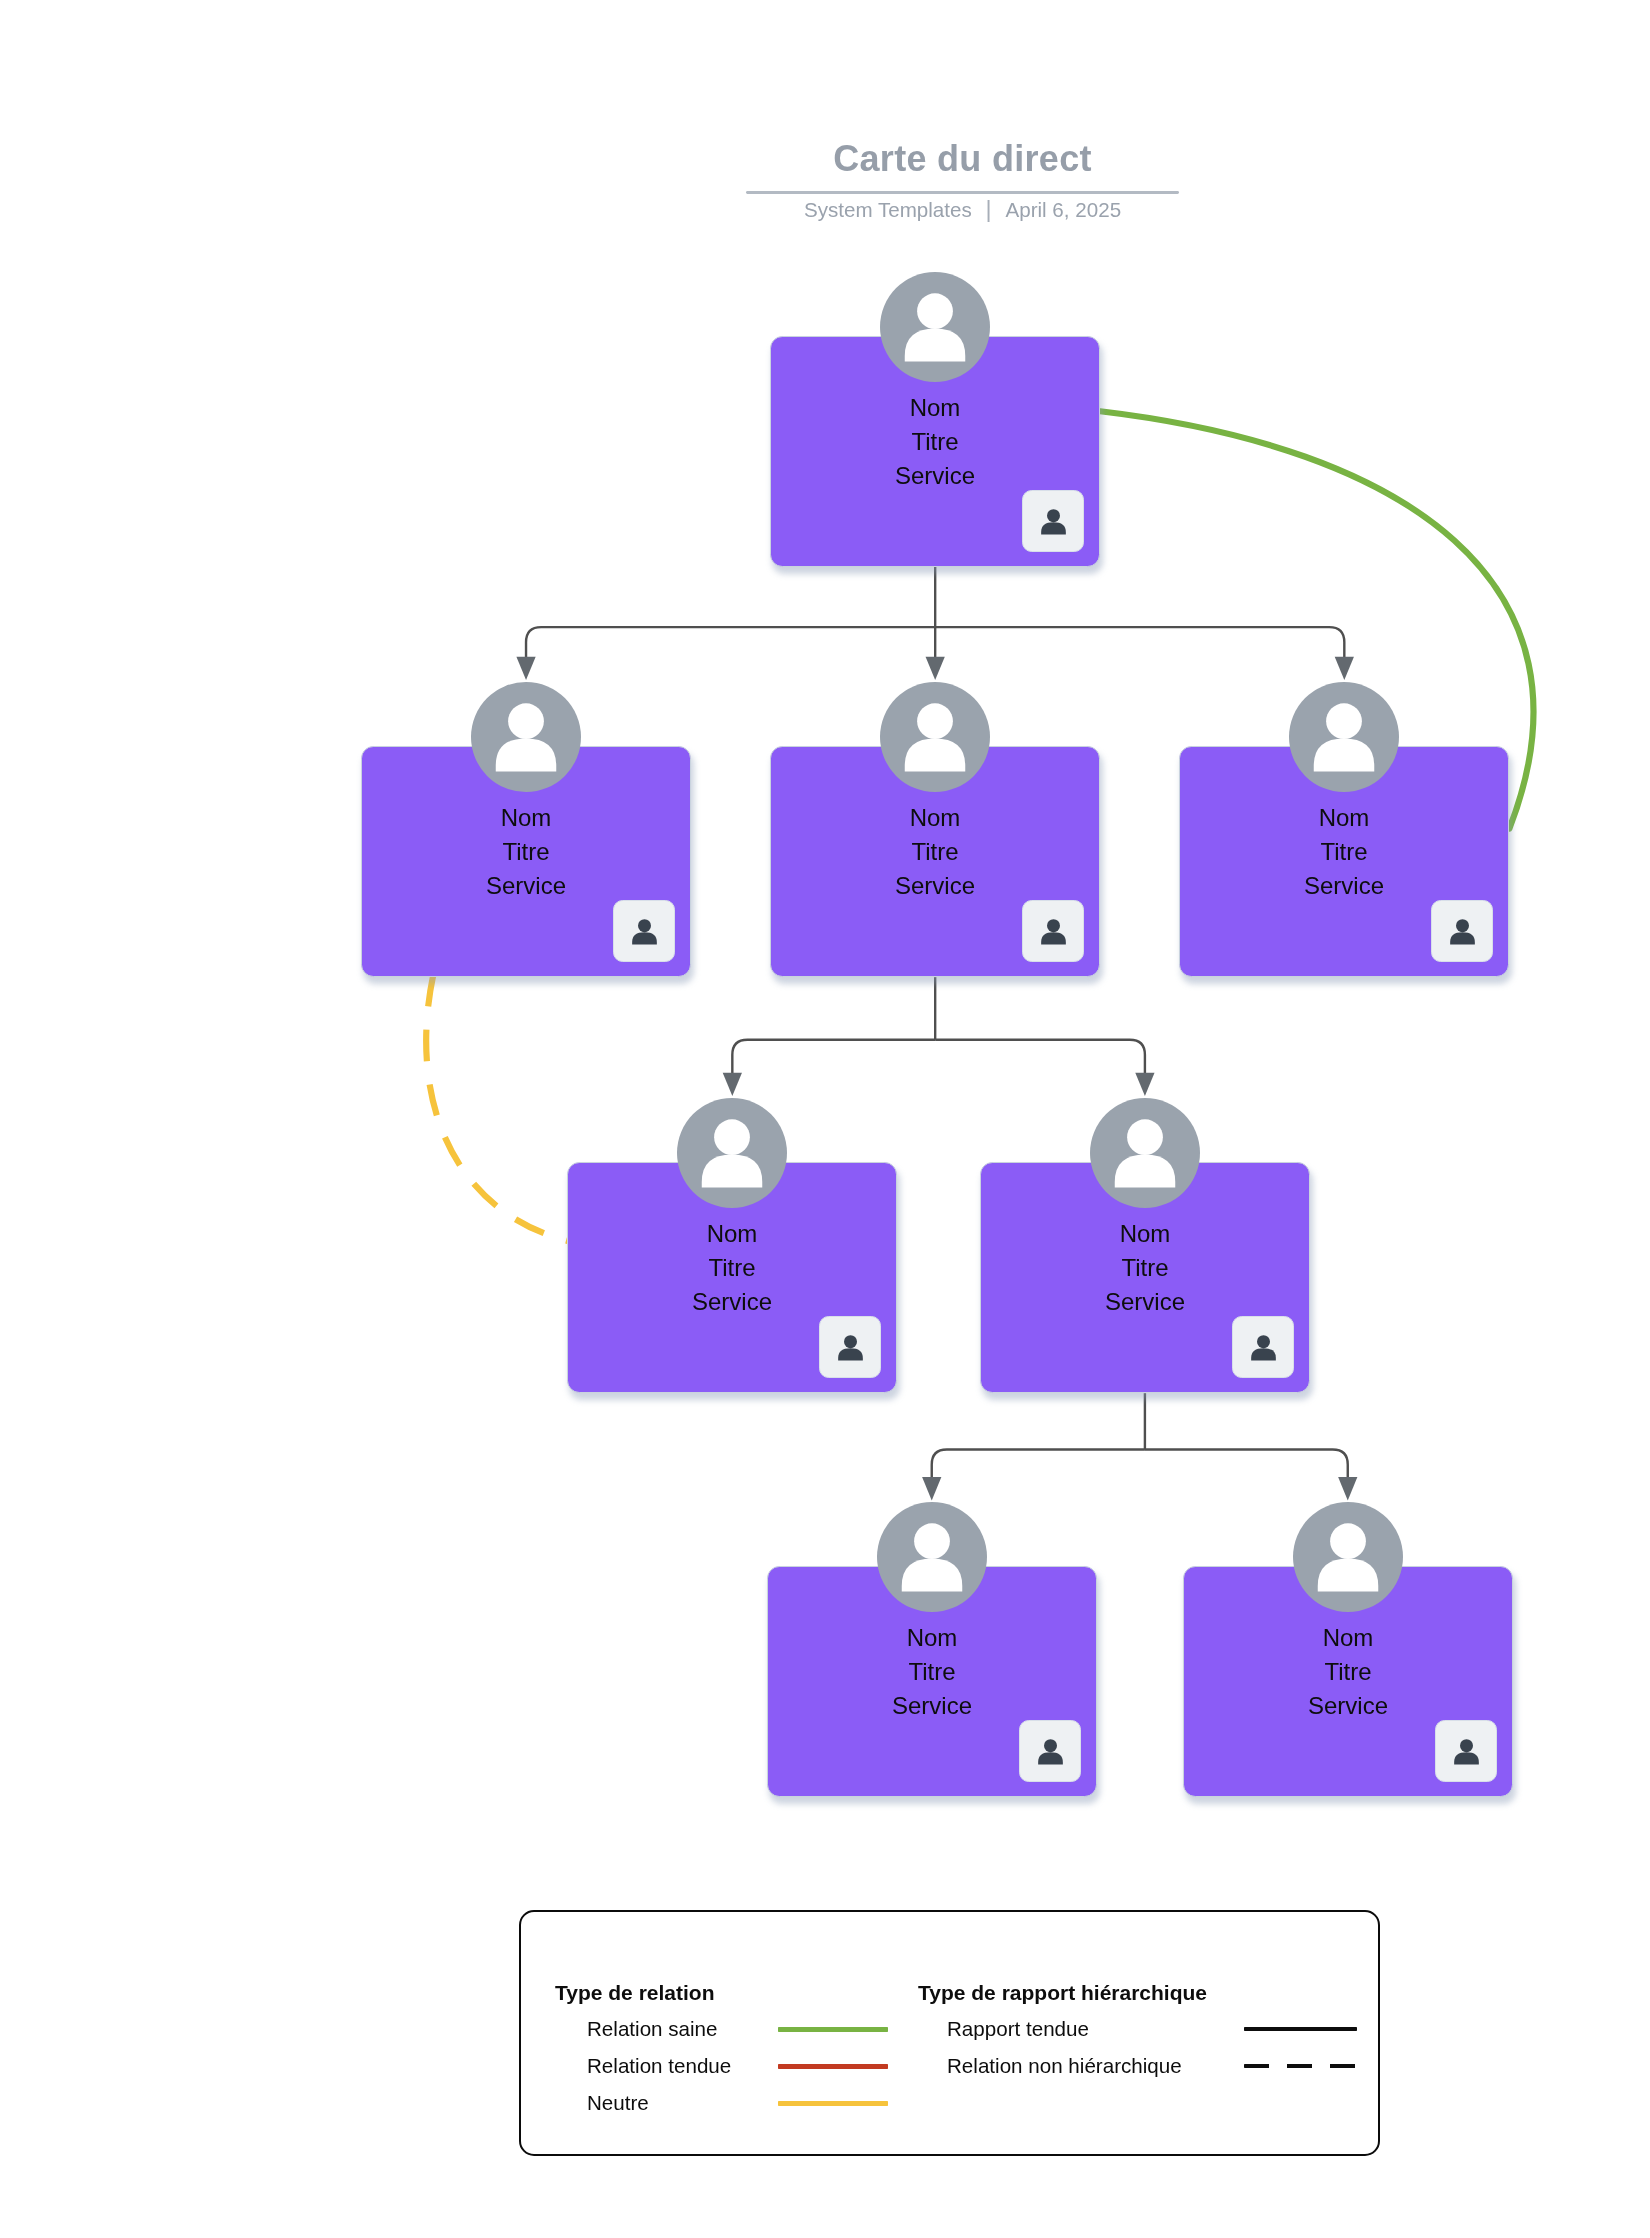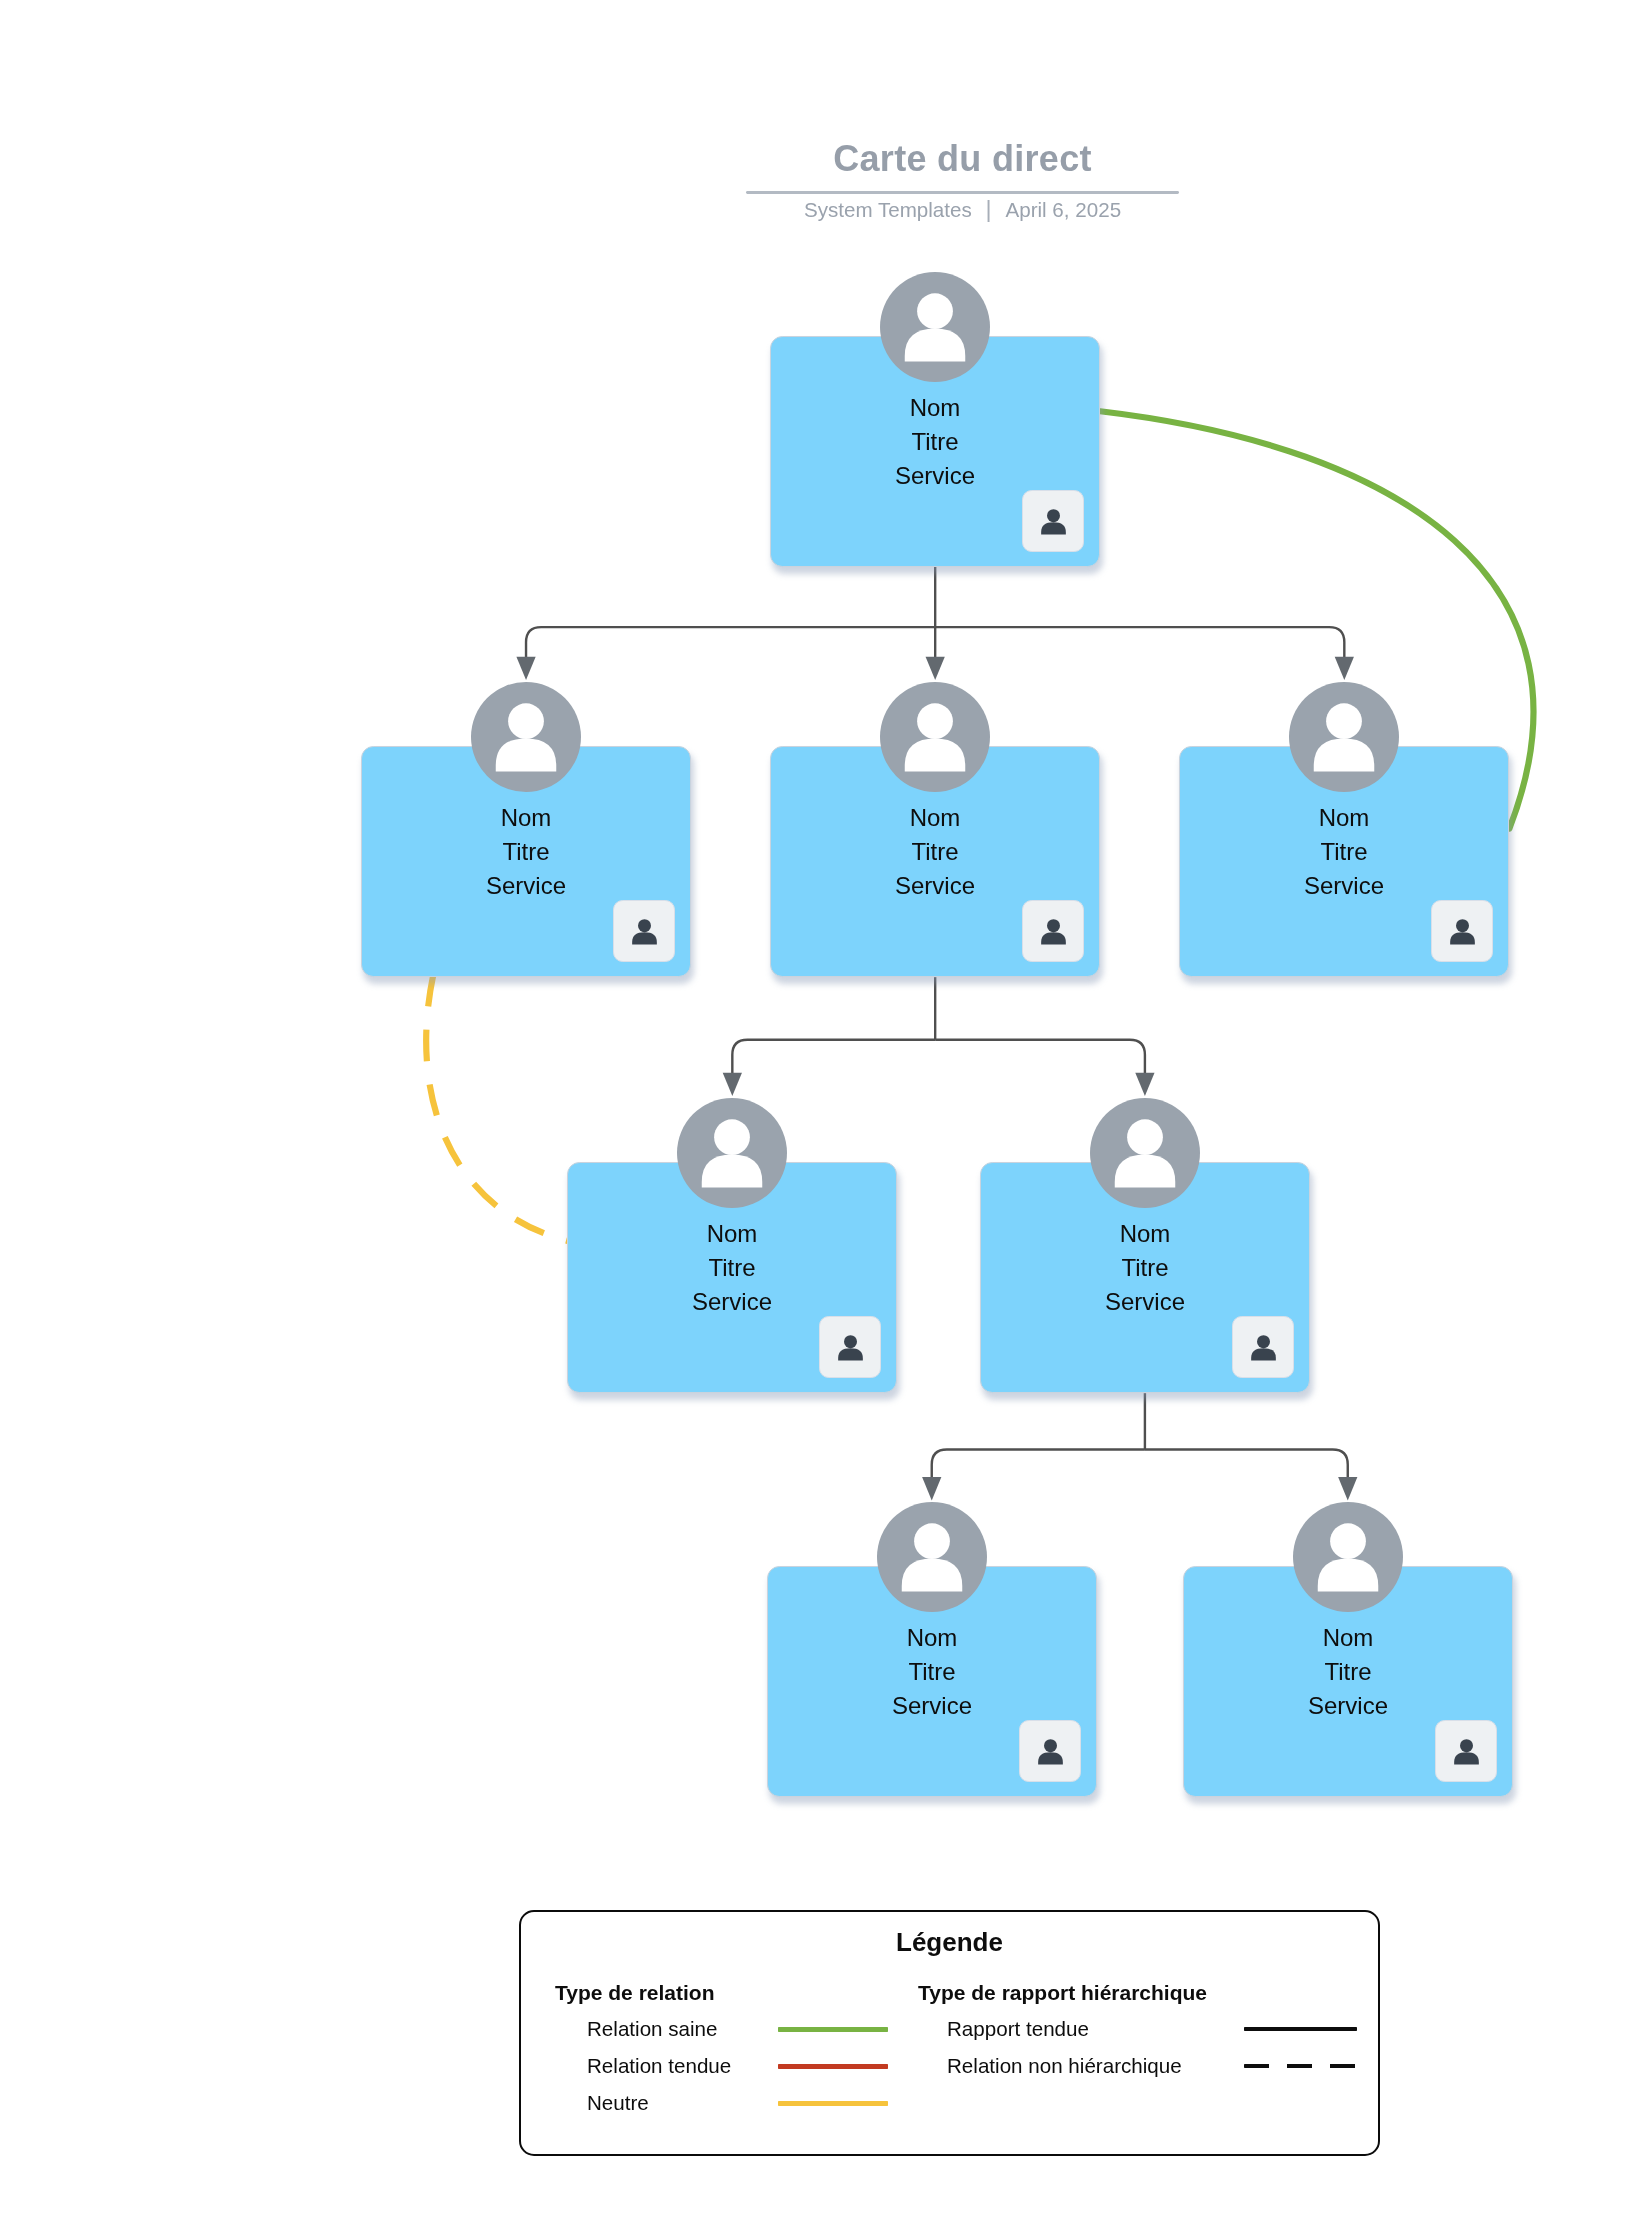--- a/index.html
+++ b/index.html
@@ -11,21 +11,21 @@
   .header{position:absolute;left:746px;top:138px;width:433px;text-align:center;}
   .page-title{font-size:36px;font-weight:700;color:#969ea9;letter-spacing:0.3px;}
   .title-rule{height:3.4px;background:#b3bac3;margin-top:11px;border-radius:1.4px;}
   .subtitle{margin-top:2px;font-size:20.6px;color:#9aa2ad;display:flex;justify-content:center;align-items:center;gap:13.8px;}
   .subtitle .divider{color:#a7aeb8;font-size:23.4px;font-weight:300;}
   
   svg.overlay{position:absolute;left:0;top:0;width:1651px;height:2239px;}
   
   .node{
     position:absolute;width:330px;height:231px;box-sizing:border-box;
-    background:#7dd3fc;border:1.4px solid #c9d3de;border-radius:12.4px;
+    background:#8b5cf6;border:1.4px solid #c9d3de;border-radius:12.4px;
     box-shadow:2.8px 6.2px 6.9px rgba(136,153,182,.42);
   }
   .avatar{position:absolute;left:50%;top:-65px;transform:translateX(-50%);width:110px;height:110px;}
   .node-text{position:absolute;top:54px;left:0;width:100%;text-align:center;
     font-size:24px;line-height:34px;color:#0d0d0d;}
   .badge{
     position:absolute;right:15px;bottom:13.8px;width:62px;height:62px;box-sizing:border-box;
     background:#eef1f3;border:1.4px solid #d8dfe9;border-radius:9.6px;
     display:flex;align-items:center;justify-content:center;
   }
@@ -257,21 +257,20 @@
   </div>
   <div class="badge">
     <svg viewBox="0 0 60 60" width="39" height="39">
         <circle cx="30" cy="21" r="10" fill="#39434e"></circle>
         <path d="M11 50 V46 Q11 31 30 31 Q49 31 49 46 V50 Z" fill="#39434e"></path>
       </svg>
   </div>
 </div>
 
 <div class="legend">
-  <div class="lg-title">Légende</div>
 
   <div class="lg-heading left">Type de relation</div>
   <span class="lg-label" style="left:66px;top:105px;">Relation saine</span>
   <div class="lg-swatch sw-green" style="left:257px;top:115px;width:110px;"></div>
   <span class="lg-label" style="left:66px;top:142px;">Relation tendue</span>
   <div class="lg-swatch sw-red" style="left:257px;top:152px;width:110px;"></div>
   <span class="lg-label" style="left:66px;top:179px;">Neutre</span>
   <div class="lg-swatch sw-yellow" style="left:257px;top:189px;width:110px;"></div>
 
   <div class="lg-heading right">Type de rapport hiérarchique</div>

